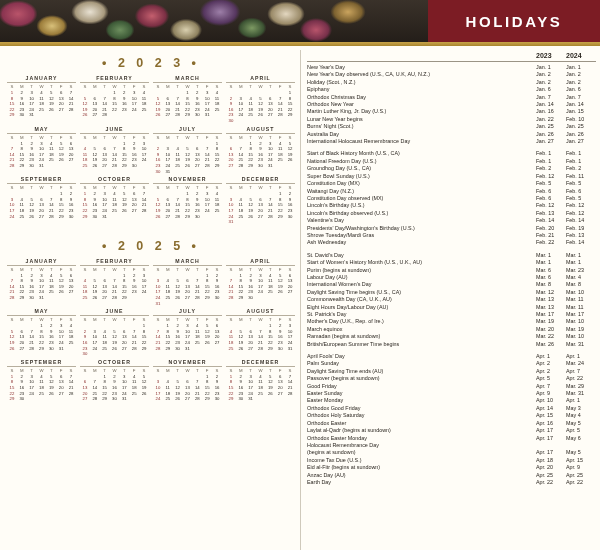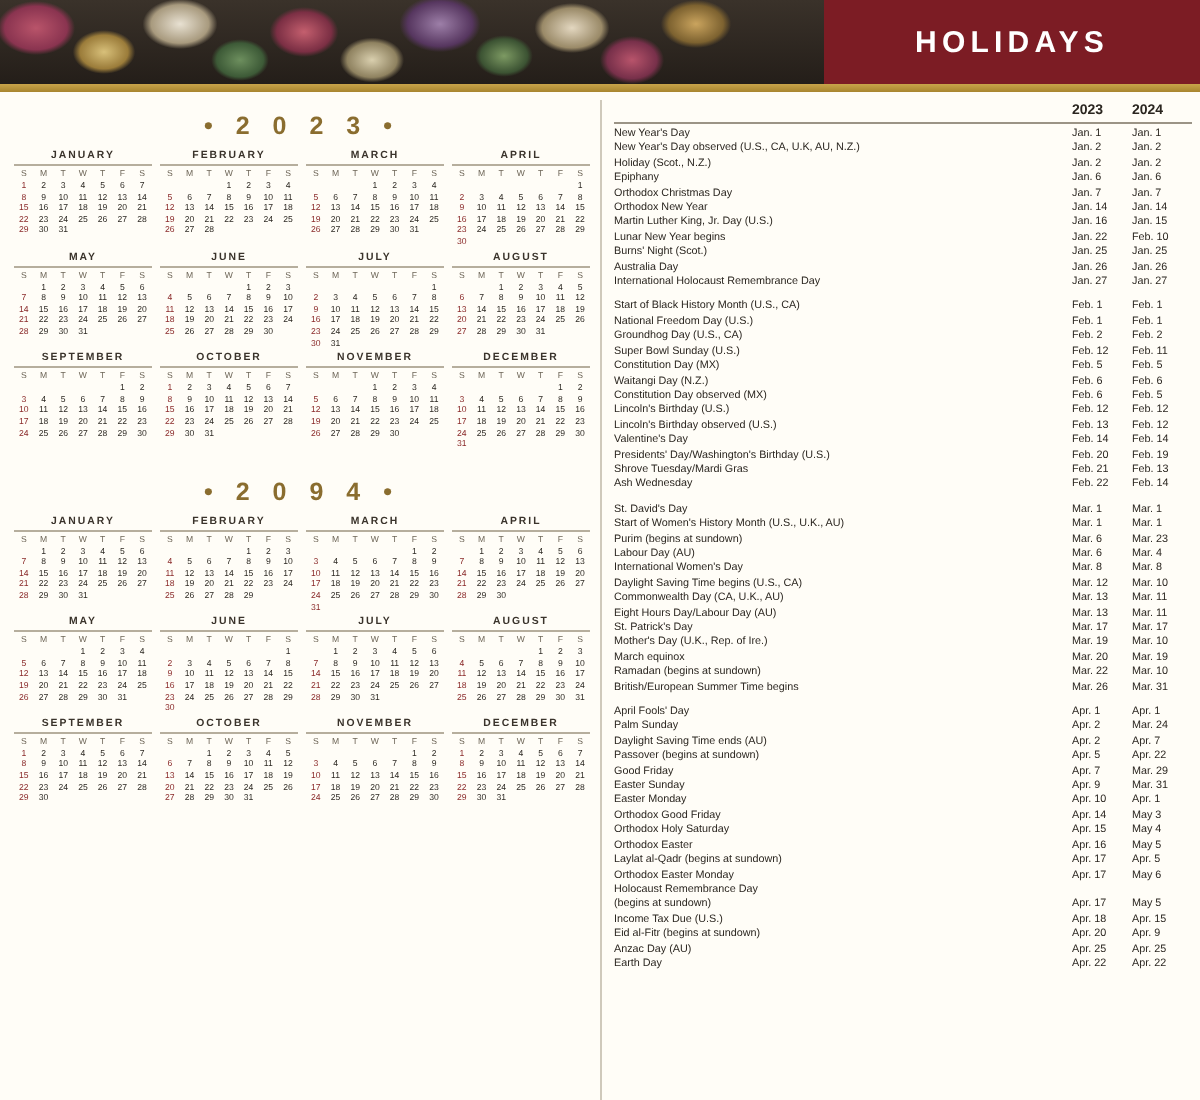--- a/index.html
+++ b/index.html
@@ -29,21 +29,21 @@
       radial-gradient(ellipse 20px 14px at 186px 30px, #d9cfae 0%, #8f8260 62%, rgba(40,30,30,0) 80%),
       radial-gradient(ellipse 26px 18px at 220px 12px, #9d7fa8 0%, #56365f 62%, rgba(40,30,30,0) 78%),
       radial-gradient(ellipse 18px 13px at 252px 28px, #7d9a63 0%, #3c5333 65%, rgba(40,30,30,0) 80%),
       radial-gradient(ellipse 24px 16px at 286px 14px, #e3d7c0 0%, #9a8a68 62%, rgba(40,30,30,0) 78%),
       radial-gradient(ellipse 20px 15px at 316px 30px, #b8546b 0%, #77304a 62%, rgba(40,30,30,0) 80%),
       radial-gradient(ellipse 22px 15px at 348px 12px, #caa45e 0%, #7d6230 62%, rgba(40,30,30,0) 80%),
       linear-gradient(180deg,#3a322a 0%, #241e19 100%);
   }
   .header-right{
     position:absolute;top:0;right:0;
-    width:188px;height:42px;
+    width:172px;height:42px;
     background:#7c1c24;
     display:flex;align-items:center;justify-content:center;margin-left:35px;
   }
   .header-right .title{
     color:#ffffff;
     font-size:15px;
     letter-spacing:2.6px;
     font-weight:600;
   }
   .gold-rule{
@@ -953,21 +953,21 @@
                   <td class="empty"></td>
                   <td class="empty"></td>
                 </tr>
               </tbody>
             </table>
           </div>
         </div>
     </div>
     <div style="height:10px"></div>
     <div>
-      <div class="year-head">• 2 0 9 4 •</div>
+      <div class="year-head">• 2 0 2 5 •</div>
       <div class="months" id="months-2024">
           <div class="month">
             <div class="mname">JANUARY</div>
             <table>
               <thead>
                 <tr>
                   <th>S</th>
                   <th>M</th>
                   <th>T</th>
                   <th>W</th>

